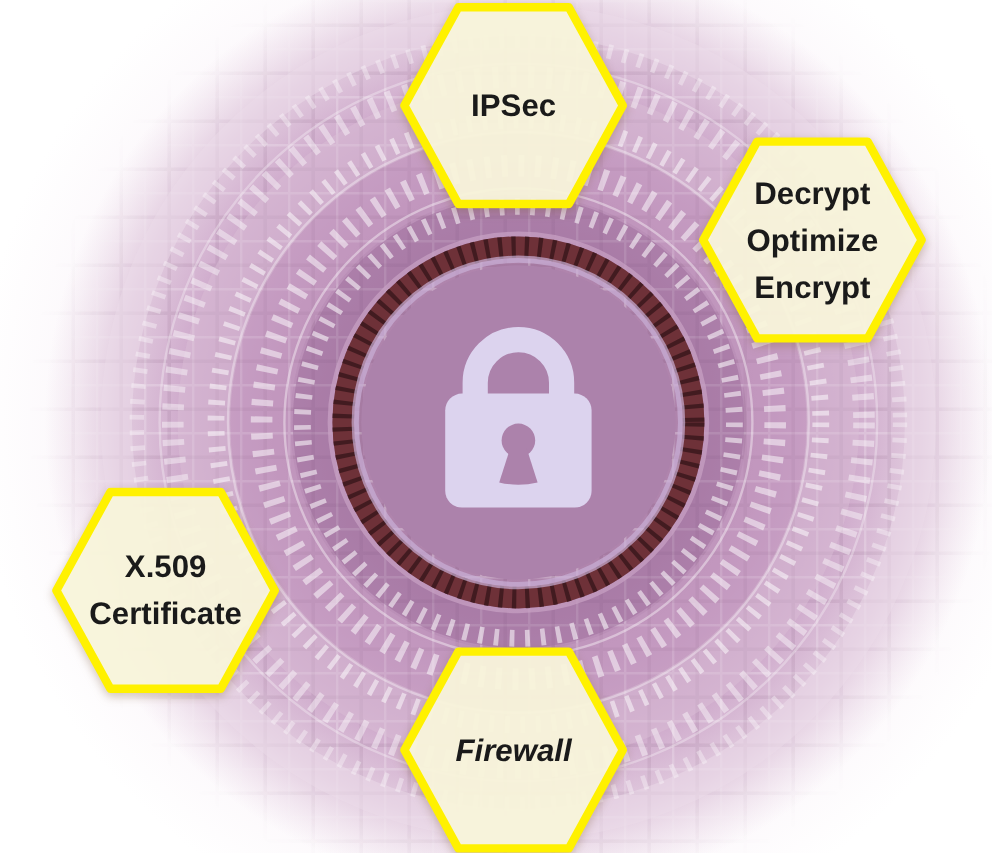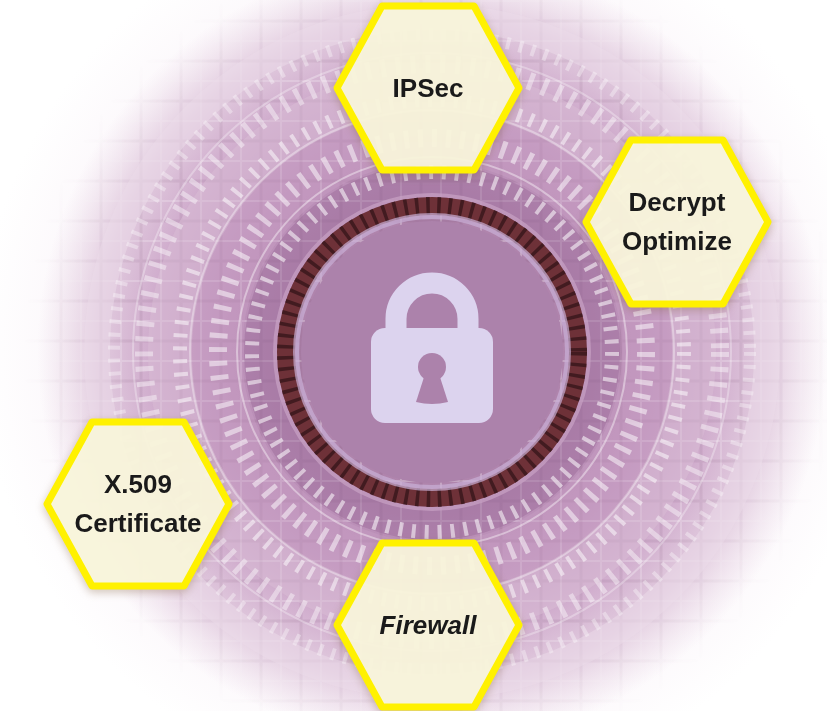--- a/index.html
+++ b/index.html
@@ -20,22 +20,22 @@
   .hex > svg { position: absolute; left: 0; top: 0; }
   .hex-label {
     position: absolute; left: 0; top: 0; right: 0; bottom: 0;
     display: flex; flex-direction: column; align-items: center; justify-content: center;
     font-weight: 700; font-size: 26px; line-height: 1.5;
     color: #1a1a1a; text-align: center; letter-spacing: 0px;
   }
   
   #hex-ipsec    { left: 333px; top: 2px;   }
   #hex-cmpv2    { left: 45px;  top: 133px; }
-  #hex-decrypt  { left: 582px; top: 136px; }
-  #hex-x509     { left: 43px;  top: 406px; margin-top: 12px; }
+  #hex-decrypt  { left: 582px; top: 114px; }
+  #hex-x509     { left: 43px;  top: 406px; }
   #hex-aes256   { left: 582px; top: 406px; }
   #hex-firewall { left: 333px; top: 539px; font-style: italic; }
 </style>
 </head>
 <body>
 
 <div class="stage">
 
   <svg class="rings-svg" width="827" height="711" viewBox="0 0 827 711">
     <defs>
@@ -105,20 +105,21 @@
   </div>
 
 
   <div class="hex" id="hex-decrypt">
     <svg width="190" height="172" viewBox="0 0 190 172">
       <polygon points="49,4 141,4 186,86 141,168 49,168 4,86" fill="rgba(251,248,222,0.92)" stroke="#FFF100" stroke-width="7" stroke-linejoin="round"></polygon>
     </svg>
     <div class="hex-label">
       <div>Decrypt</div>
       <div>Optimize</div>
+      <div>Encrypt</div>
     </div>
   </div>
 
   <div class="hex" id="hex-x509">
     <svg width="190" height="172" viewBox="0 0 190 172">
       <polygon points="49,4 141,4 186,86 141,168 49,168 4,86" fill="rgba(251,248,222,0.92)" stroke="#FFF100" stroke-width="7" stroke-linejoin="round"></polygon>
     </svg>
     <div class="hex-label">
       <div>X.509</div>
       <div>Certificate</div>

